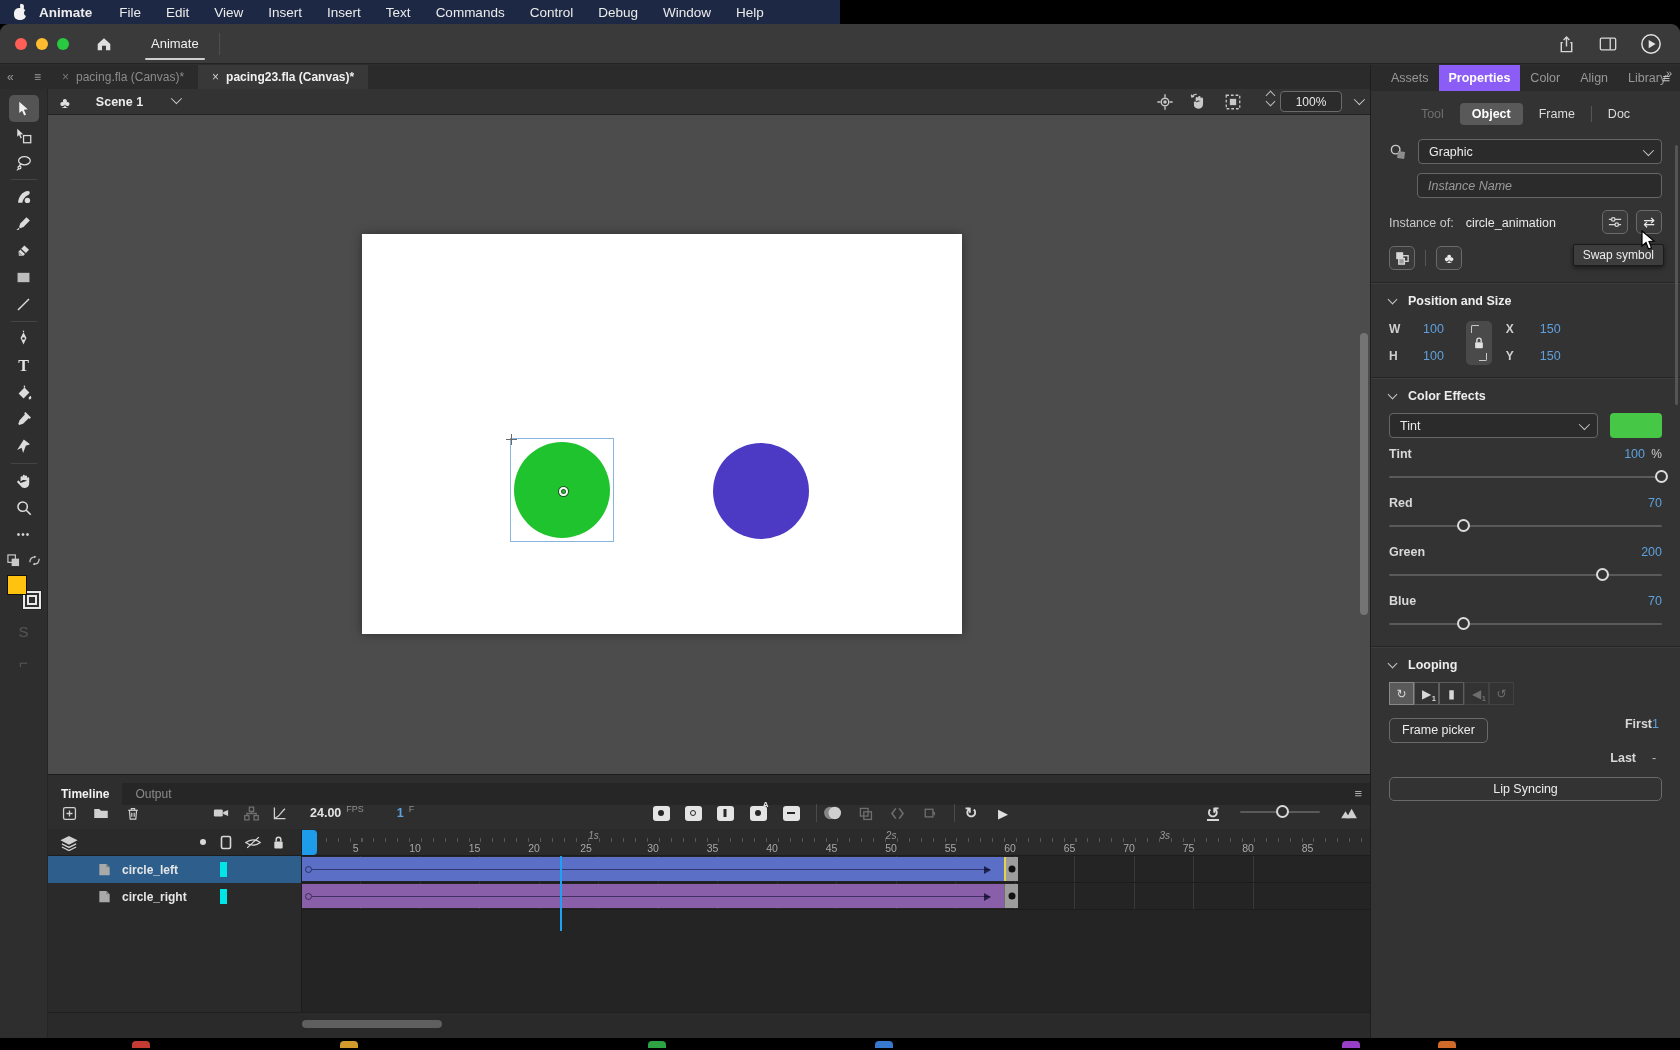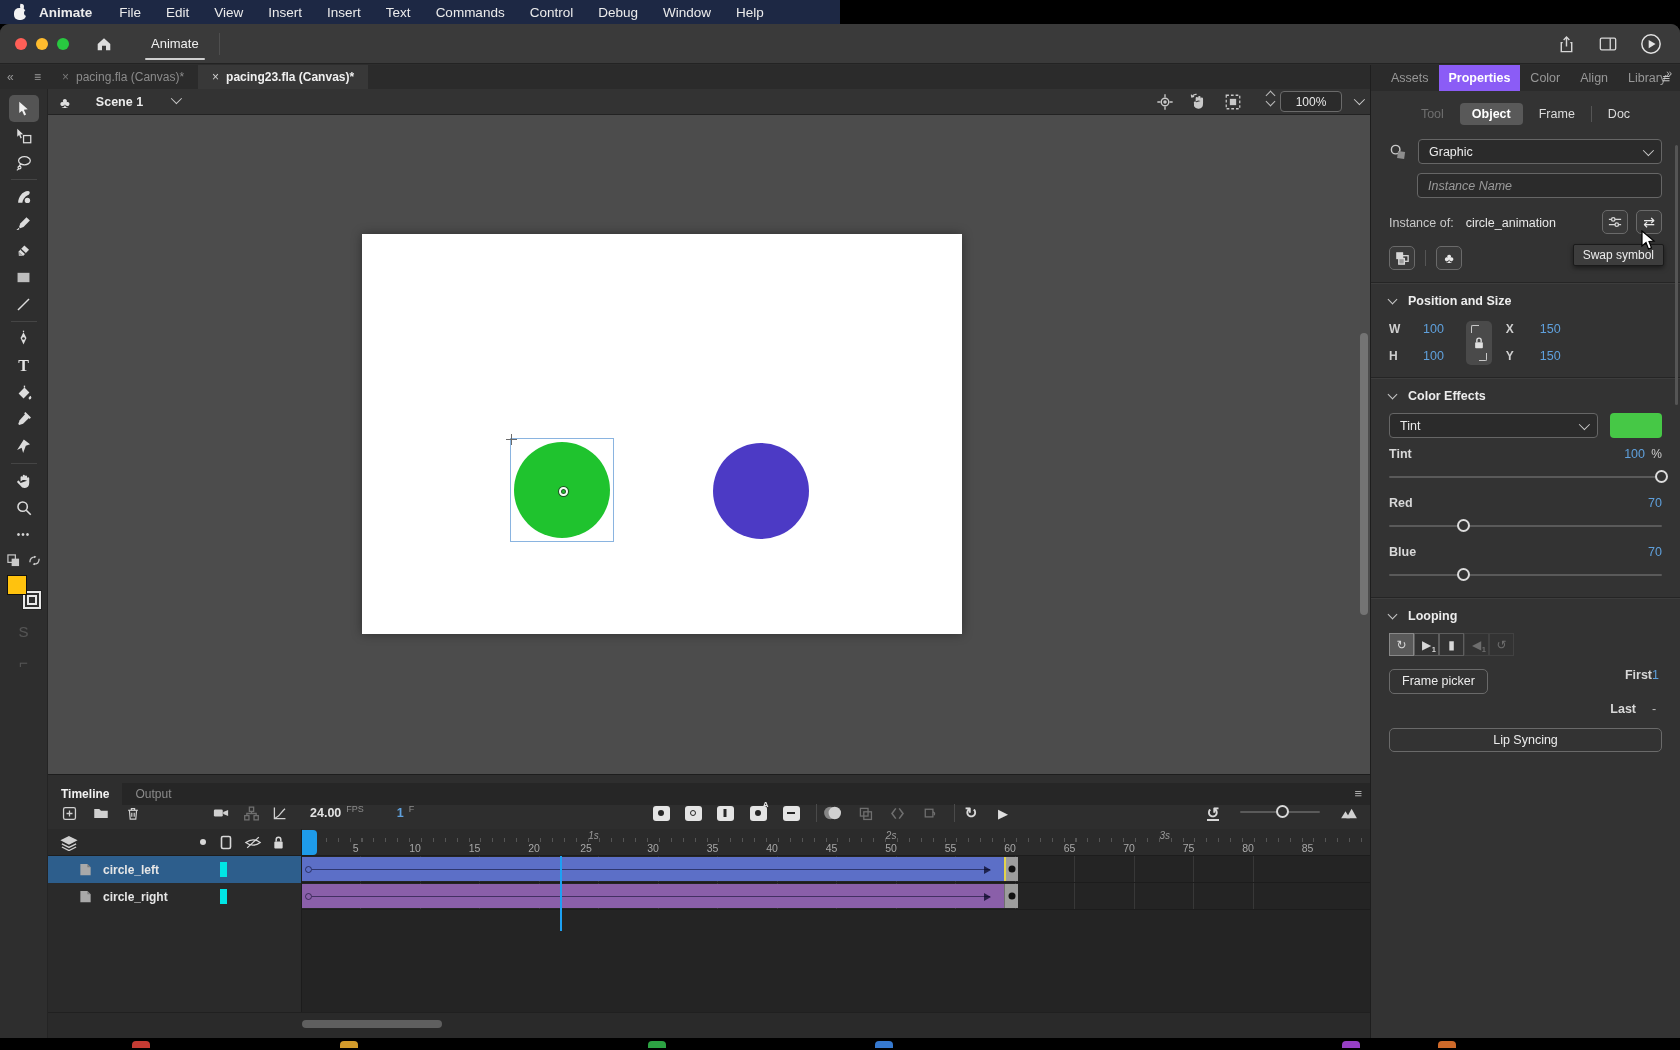--- a/index.html
+++ b/index.html
@@ -114,21 +114,21 @@
   .kf-a { position:absolute; right:-2px; top:-6px; font-size:8px; color:#e4e4e4; font-weight:bold; }
   .loop-glyph { color:#d8d8d8; font-size:15px; font-weight:bold; }
   .play-glyph { color:#e0e0e0; font-size:13px; }
   .tlz-slider { position:absolute; left:1192px; top:14px; width:80px; height:2px; background:#5a5a5a; border-radius:1px; }
   .tlz-knob { position:absolute; left:36px; top:-6px; width:13px; height:13px; border:2px solid #d9d9d9; border-radius:50%; background:#2e2e2e; cursor:pointer; }
 
   .tl-content { position:absolute; left:0; top:54px; width:100%; bottom:26px; }
   .layers-panel { position:absolute; left:0; top:0; width:254px; height:100%; background:#2a2a2a; border-right:1px solid #1c1c1c; }
   .lp-header { position:absolute; left:0; top:0; width:100%; height:27px; border-bottom:1px solid #1d1d1d; }
   .lp-hico { position:absolute; top:6px; cursor:pointer; }
-  .layer-row { position:absolute; left:0; width:100%; height:27px; display:flex; align-items:center; cursor:pointer; }
+  .layer-row { position:absolute; left:0; width:100%; height:27px; display:flex; align-items:center; cursor:pointer;padding-left:19px; }
   .layer-row .pg { margin-left:30px; }
   .layer-row .nm { margin-left:10px; font-size:12px; color:#e6e6e6; font-weight:bold; }
   .layer-chip { position:absolute; left:172px; width:7px; height:15px; top:6px; }
 
   .frames-area { position:absolute; left:254px; right:0; top:0; height:100%; background:#242424; overflow:hidden; }
   .grid5 { background-image:repeating-linear-gradient(to right, transparent 0, transparent 58.5px, #383838 58.5px, #383838 59.5px); }
   .ruler { position:absolute; left:0; top:0; width:100%; height:27px; background:#2b2b2b; border-bottom:1px solid #1d1d1d; }
   .ruler-sec { position:absolute; left:0; top:0; width:100%; height:13px; }
   .rsec { position:absolute; top:1px; transform:translateX(-50%); color:#9a9a9a; font-size:10px; font-style:italic; }
   .ruler-num { position:absolute; left:0; top:13px; width:100%; height:14px; }
@@ -857,20 +857,30 @@
             <span class="ce-name">Red</span>
             <span><span class="ce-val">70</span></span>
           </div>
           <div class="ce-slider">
               <span class="ce-track"></span>
               <span class="knob" style="left: calc(27.451% - 7px);"></span>
             </div>
         </div>
         <div class="ce-group">
           <div class="ce-lblrow">
+            <span class="ce-name">Green</span>
+            <span><span class="ce-val">200</span></span>
+          </div>
+          <div class="ce-slider">
+              <span class="ce-track"></span>
+              <span class="knob" style="left: calc(78.4314% - 7px);"></span>
+            </div>
+        </div>
+        <div class="ce-group">
+          <div class="ce-lblrow">
             <span class="ce-name">Blue</span>
             <span><span class="ce-val">70</span></span>
           </div>
           <div class="ce-slider">
               <span class="ce-track"></span>
               <span class="knob" style="left: calc(27.451% - 7px);"></span>
             </div>
         </div>
 
         <div class="rp-div"></div>

